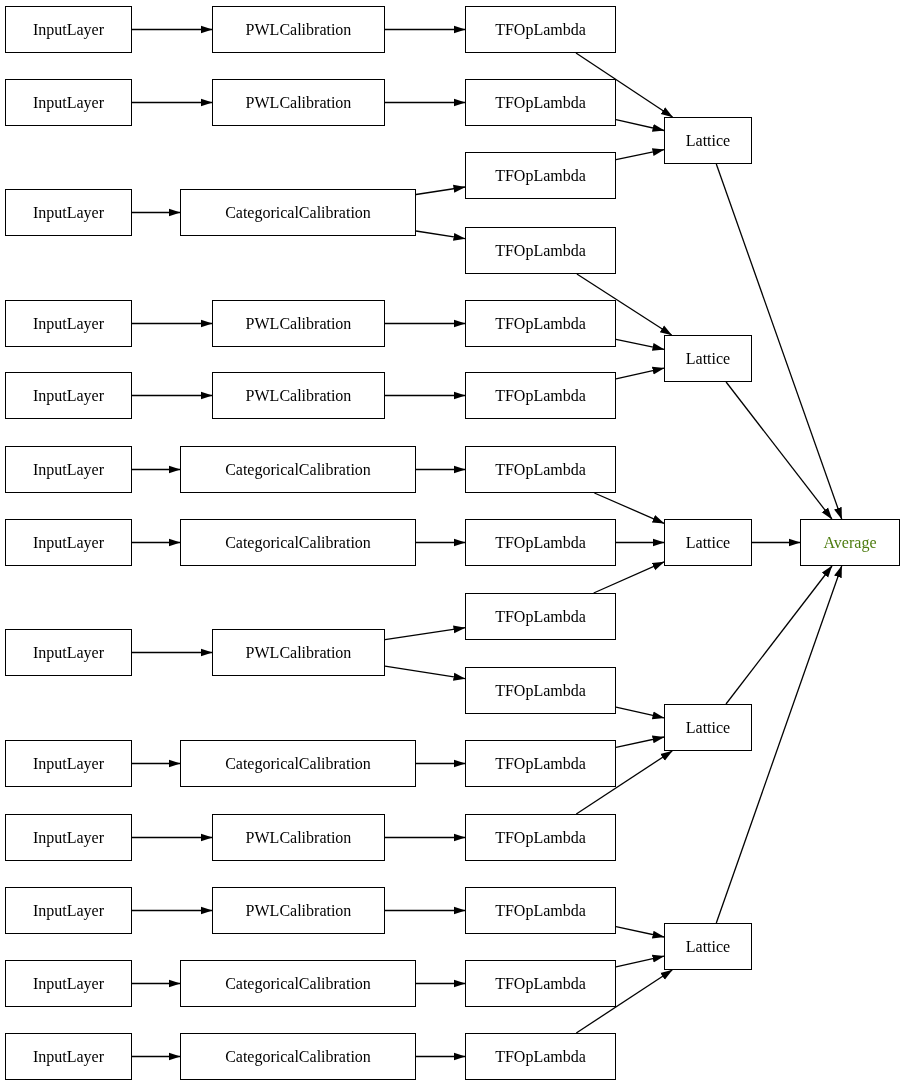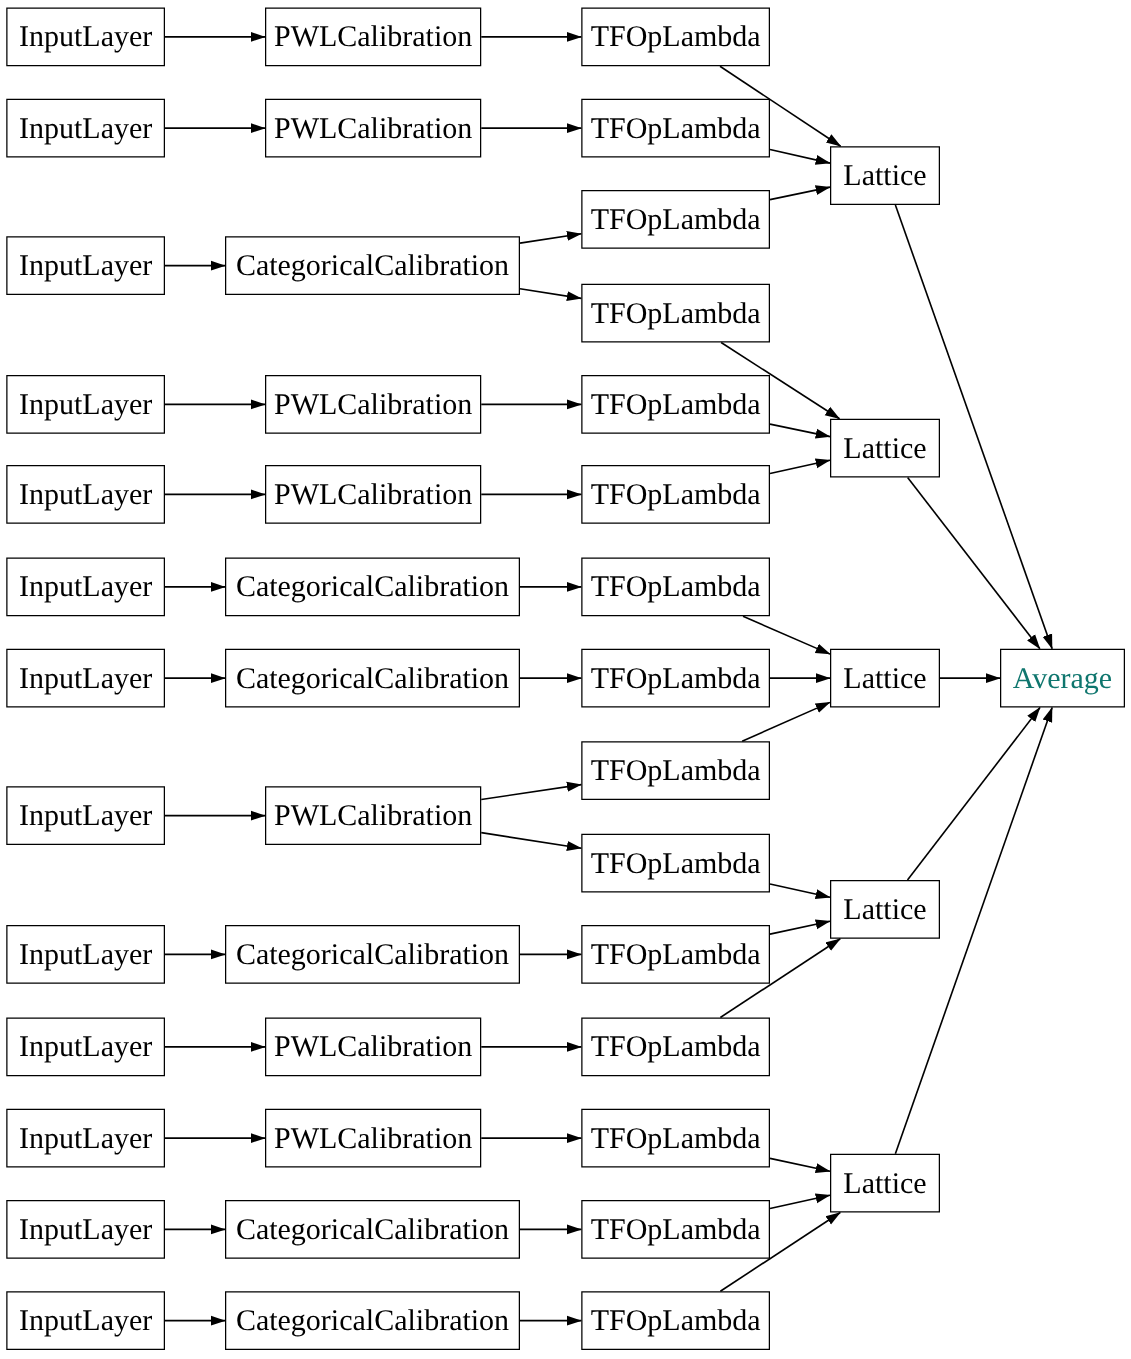--- a/index.html
+++ b/index.html
@@ -16,21 +16,21 @@
     font-family: "Liberation Serif", serif;
   }
   .node {
     position: absolute;
     box-sizing: border-box;
     background: #ffffff;
     border: 1.3px solid #000000;
     display: flex;
     align-items: center;
     justify-content: center;
-    font-size: 24px;
+    font-size: 16px;
     line-height: 1;
     color: #000000;
     white-space: nowrap;
   }
   #edges {
     position: absolute;
     left: 0;
     top: 0;
     pointer-events: none;
   }
@@ -107,21 +107,21 @@
     </div>
     <div class="node" style="left: 180px; top: 519px; width: 236px; height: 47px; background: rgb(255, 255, 255); border-color: rgb(0, 0, 0); color: rgb(0, 0, 0);">
       <span>CategoricalCalibration</span>
     </div>
     <div class="node" style="left: 465px; top: 519px; width: 151px; height: 47px; background: rgb(255, 255, 255); border-color: rgb(0, 0, 0); color: rgb(0, 0, 0);">
       <span>TFOpLambda</span>
     </div>
     <div class="node" style="left: 664px; top: 519px; width: 88px; height: 47px; background: rgb(255, 255, 255); border-color: rgb(0, 0, 0); color: rgb(0, 0, 0);">
       <span>Lattice</span>
     </div>
-    <div class="node" style="left: 800px; top: 519px; width: 100px; height: 47px; background: rgb(255, 255, 255); border-color: rgb(0, 0, 0); color: #0f766e;">
+    <div class="node" style="left: 800px; top: 519px; width: 100px; height: 47px; background: rgb(255, 255, 255); border-color: rgb(0, 0, 0); color: #4d7c0f;">
       <span>Average</span>
     </div>
     <div class="node" style="left: 465px; top: 593px; width: 151px; height: 47px; background: rgb(255, 255, 255); border-color: rgb(0, 0, 0); color: rgb(0, 0, 0);">
       <span>TFOpLambda</span>
     </div>
     <div class="node" style="left: 5px; top: 629px; width: 127px; height: 47px; background: rgb(255, 255, 255); border-color: rgb(0, 0, 0); color: rgb(0, 0, 0);">
       <span>InputLayer</span>
     </div>
     <div class="node" style="left: 212px; top: 629px; width: 173px; height: 47px; background: rgb(255, 255, 255); border-color: rgb(0, 0, 0); color: rgb(0, 0, 0);">
       <span>PWLCalibration</span>

